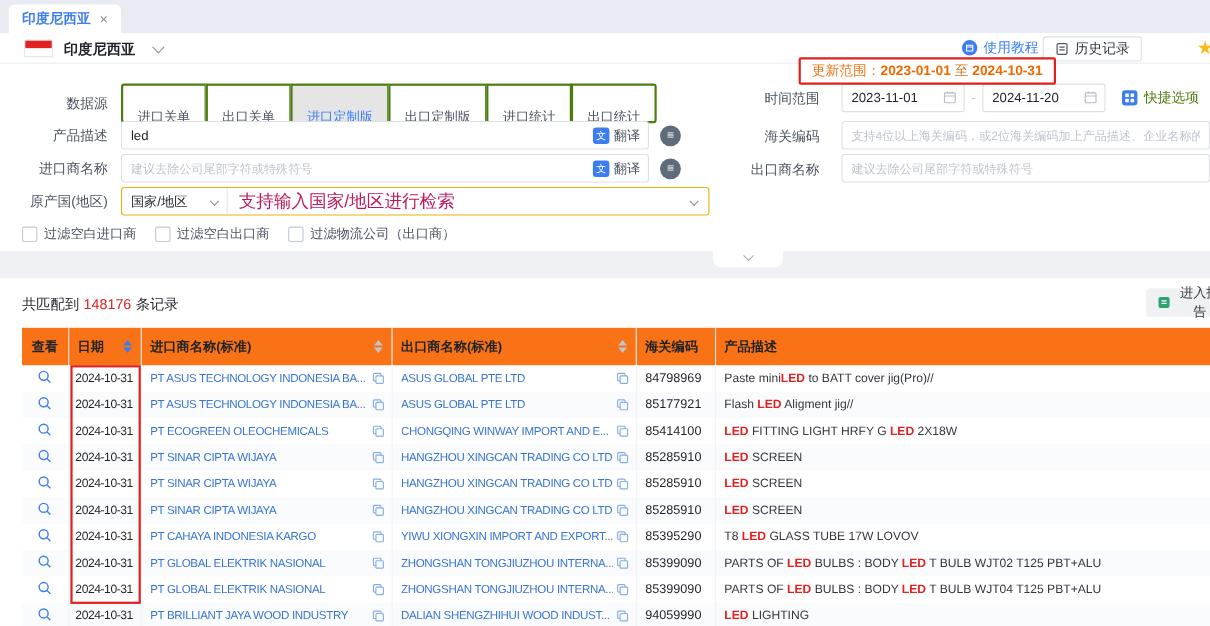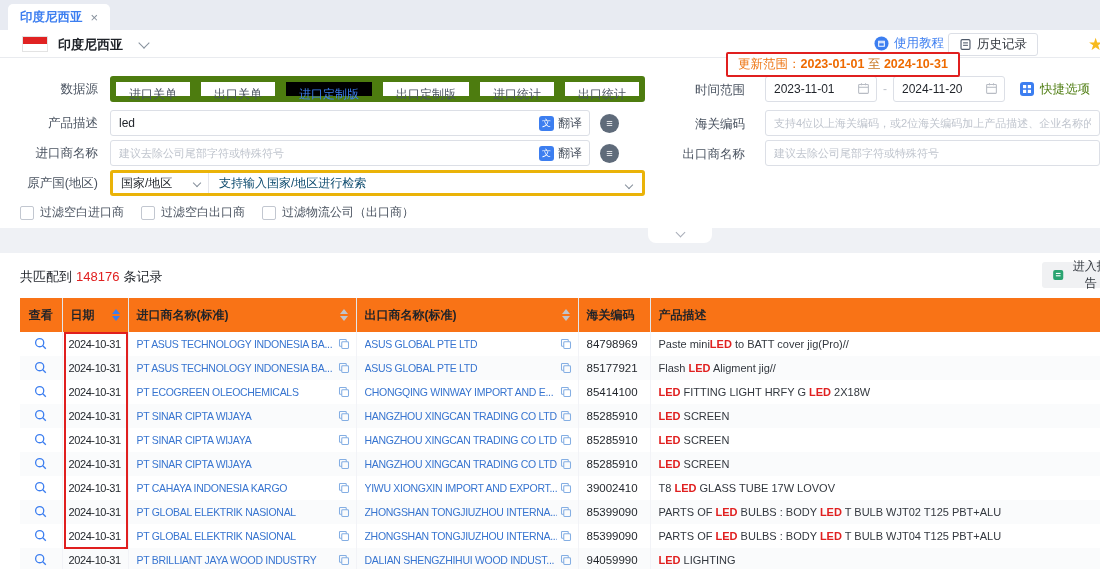--- a/index.html
+++ b/index.html
@@ -38,38 +38,38 @@
   }
   .banner .lbl { color:#ee7716; }
   .banner .d { color:#ee6a00; font-weight:bold; }
   .banner .zhi { color:#c77722; }
   
   .form-panel { position:absolute; left:0; top:58px; width:1100px; height:170px; background:#fff; }
   .frow { position:absolute; display:flex; align-items:center; }
   .flabel { display:inline-block; width:110px; text-align:right; padding-right:12px; color:#4a5360; font-size:12.5px; }
   .rlabel { display:inline-block; width:755px; text-align:right; padding-right:10px; color:#4a5360; font-size:12.5px; position:absolute; left:0; }
   .seg { display:flex; }
-  .seg .seg-item { height:26px; line-height:24px; padding:0 13px; border:6px solid #4d7c0f; margin-left:-1px; background:#fff; color:#4a5360; cursor:pointer; }
+  .seg .seg-item { height:26px; line-height:24px; padding:16px 13px; border:2px solid #4d7c0f; margin-left:-1px; background:#fff; color:#4a5360; cursor:pointer; }
   .seg .seg-item:first-child { border-radius:3px 0 0 3px; margin-left:0; }
   .seg .seg-item:last-child { border-radius:0 3px 3px 0; }
-  .seg .seg-item.active { background:#000000; color:#3c7ef0; }
+  .seg .seg-item.active { background:#e5e5e5; color:#3c7ef0; }
   .inp { height:26px; border:1px solid #dcdfe6; border-radius:3px; padding:0 8px; font-size:12px; color:#1f2329; font-family:inherit; outline:none; }
   .inp::placeholder { color:#bfc4cd; font-size:11px; }
   .inp-wrap { position:relative; display:flex; align-items:center; }
   .translate { position:absolute; right:8px; top:5px; display:flex; align-items:center; gap:4px; color:#4a5360; font-size:12px; cursor:pointer; background:#fff; }
   .tr-ico { width:15px; height:15px; background:#3c7ef0; border-radius:3px; color:#fff; font-size:9px; line-height:15px; text-align:center; }
   .exclude { width:19px; height:19px; border-radius:50%; background:#5f6b7a; color:#fff; font-size:11px; line-height:18px; text-align:center; margin-left:10px; cursor:pointer; }
   .date-inp { position:relative; }
   .date-inp .cal { position:absolute; right:7px; top:6px; }
   .dash { color:#c0c4cc; margin:0 6px; }
   .quick { display:flex; align-items:center; gap:5px; color:#4d7c0f; font-size:12.5px; margin-left:14px; cursor:pointer; }
-  .origin-box { width:535px; height:26px; border:3px solid #eab308; border-radius:3px; display:flex; align-items:center; position:relative; }
+  .origin-box { width:535px; height:26px; border:1px solid #eab308; border-radius:3px; display:flex; align-items:center; position:relative; }
   .origin-sel { width:96px; padding:0 8px; display:flex; align-items:center; justify-content:space-between; border-right:1px solid #e5e6eb; height:100%; cursor:pointer; }
   .origin-sel .chev { width:6px; height:6px; }
-  .origin-ph { color:#0c4a6e; padding-left:10px; font-size:12px; flex:1; }
+  .origin-ph { color:#be185d; padding-left:10px; font-size:16px; flex:1; }
   .origin-chev { position:absolute; right:10px; top:9px; width:6px; height:6px; }
   .cbrow { position:absolute; left:20px; top:146px; display:flex; align-items:center; }
   .cb { display:flex; align-items:center; gap:6px; margin-right:17px; cursor:pointer; color:#4a5360; font-size:12px; }
   .cb:nth-child(4){ margin-left:11px; }
   .cb .box { width:14px; height:14px; border:1px solid #c2c7d0; border-radius:2px; background:#fff; }
   .notch { position:absolute; left:648px; top:228px; width:64px; height:15px; background:#fff; border-radius:0 0 8px 8px; display:flex; justify-content:center; cursor:pointer; }
   .notch .chev { width:7px; height:7px; border-color:#a8adb8; margin-top:1px; }
   
   .results { position:absolute; left:0; top:253px; width:1100px; height:316px; background:#fff; }
   .summary { position:absolute; left:20px; top:15px; font-size:13px; font-weight:normal; color:#1f2329; }
@@ -526,21 +526,21 @@
             <span class="name-flex">
               <span class="lnk">YIWU XIONGXIN IMPORT AND EXPORT...</span>
               <span class="cp">
                 <svg width="12" height="12" viewBox="0 0 16 16" fill="none" stroke="#84aee3" stroke-width="1.4">
                   <rect x="5" y="5" width="9" height="9" rx="1.2"></rect>
                   <path d="M11 5V3a1 1 0 0 0-1-1H3a1 1 0 0 0-1 1v7a1 1 0 0 0 1 1h2"></path>
                 </svg>
               </span>
             </span>
           </td>
-          <td class="c-hs">39002410</td>
+          <td class="c-hs">85395290</td>
           <td class="c-prod"><span>T8 </span><span class="hl">LED</span><span> GLASS TUBE 17W LOVOV</span></td>
         </tr>
         <tr class="alt">
           <td class="c-view"><span class="mag">
               <svg width="13" height="13" viewBox="0 0 16 16">
                 <circle cx="7" cy="7" r="5" fill="none" stroke="#3c7ef0" stroke-width="1.6"></circle>
                 <line x1="10.8" y1="10.8" x2="14.5" y2="14.5" stroke="#3c7ef0" stroke-width="1.6"></line>
               </svg>
             </span></td>
           <td class="c-date">2024-10-31</td>

